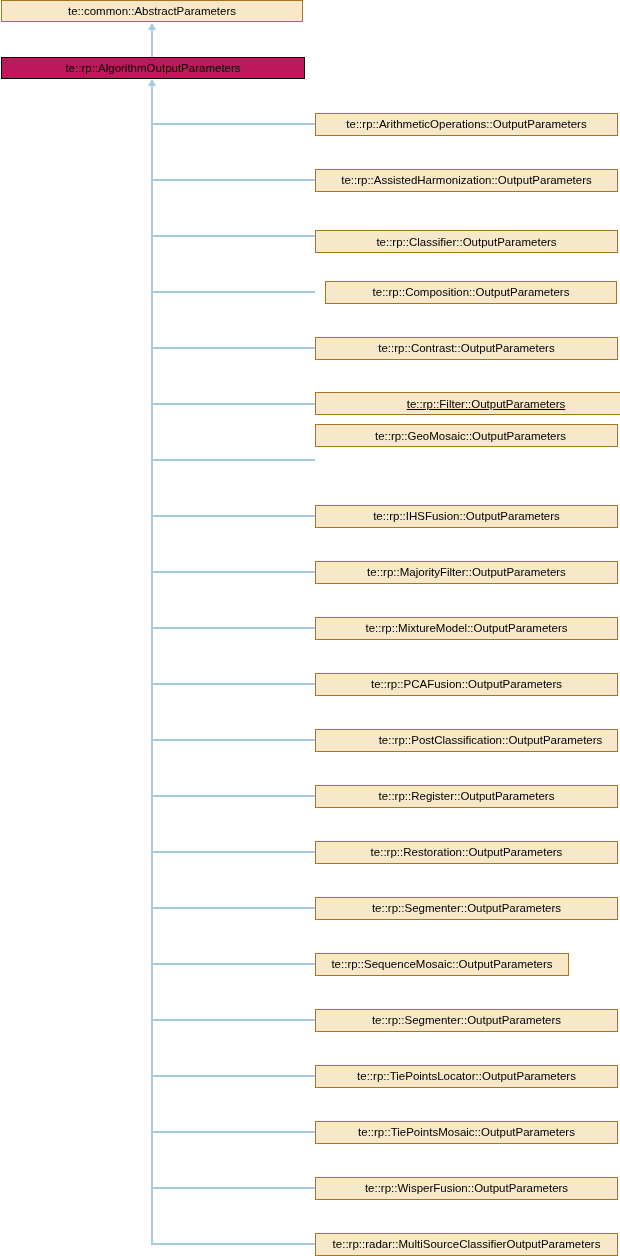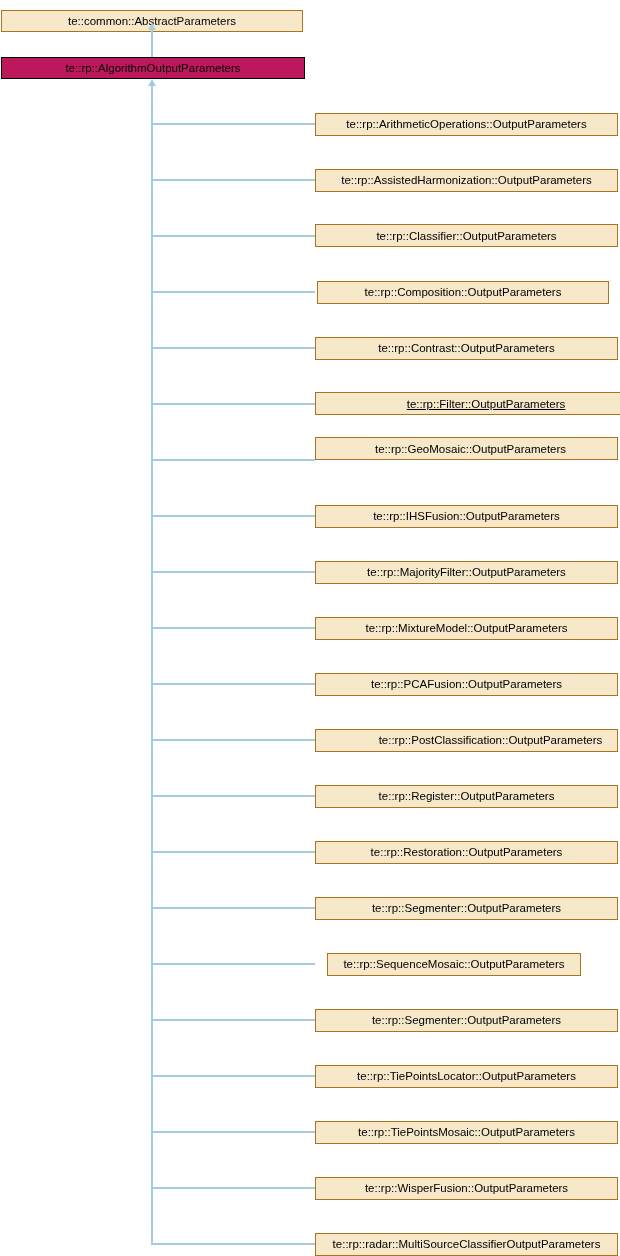--- a/index.html
+++ b/index.html
@@ -49,21 +49,21 @@
     border-left: 4.5px solid transparent;
     border-right: 4.5px solid transparent;
     border-bottom: 7px solid #a5cbe2;
   }
 </style>
 </head>
 <body>
 
 <div class="canvas">
 
-  <div class="node tan" style="left:1px; top:10px; width:302px; height:22px;">
+  <div class="node tan" style="left:1px; top:0; width:302px; height:22px;">
     <span>te::common::AbstractParameters</span>
   </div>
 
   <div class="arrow-up" style="left:147.5px; top:22.5px;"></div>
   <div class="edge v" style="left:151.25px; top:29px; height:28px;"></div>
 
   <div class="node current" style="left:1px; top:57px; width:304px; height:22px;">
     <span>te::rp::AlgorithmOutputParameters</span>
   </div>
 
@@ -73,37 +73,37 @@
   <div id="children">
       <div class="edge h" style="left: 151.25px; top: 123.25px; width: 164px;"></div>
       <div class="node tan" style="left: 315px; top: 112.5px; width: 303px; height: 23px;">
         <span>te::rp::ArithmeticOperations::OutputParameters</span>
       </div>
       <div class="edge h" style="left: 151.25px; top: 179.25px; width: 164px;"></div>
       <div class="node tan" style="left: 315px; top: 168.5px; width: 303px; height: 23px;">
         <span>te::rp::AssistedHarmonization::OutputParameters</span>
       </div>
       <div class="edge h" style="left: 151.25px; top: 235.25px; width: 164px;"></div>
-      <div class="node tan" style="left: 315px; top: 224px; width: 303px; height: 23px;">
+      <div class="node tan" style="left: 315px; top: 230px; width: 303px; height: 23px;">
         <span>te::rp::Classifier::OutputParameters</span>
       </div>
       <div class="edge h" style="left: 151.25px; top: 291.25px; width: 164px;"></div>
-      <div class="node tan" style="left: 317px; top: 280.5px; width: 292px; height: 23px;">
+      <div class="node tan" style="left: 325px; top: 280.5px; width: 292px; height: 23px;">
         <span>te::rp::Composition::OutputParameters</span>
       </div>
       <div class="edge h" style="left: 151.25px; top: 347.25px; width: 164px;"></div>
       <div class="node tan" style="left: 315px; top: 336.5px; width: 303px; height: 23px;">
         <span>te::rp::Contrast::OutputParameters</span>
       </div>
       <div class="edge h" style="left: 151.25px; top: 403.25px; width: 164px;"></div>
       <div class="node tan" style="left: 315px; top: 392px; width: 342px; height: 23px; text-decoration: underline;">
         <span>te::rp::Filter::OutputParameters</span>
       </div>
       <div class="edge h" style="left: 151.25px; top: 459.25px; width: 164px;"></div>
-      <div class="node tan" style="left: 315px; top: 437px; width: 303px; height: 23px; padding-left: 8px;">
+      <div class="node tan" style="left: 315px; top: 424px; width: 303px; height: 23px; padding-left: 8px;">
         <span>te::rp::GeoMosaic::OutputParameters</span>
       </div>
       <div class="edge h" style="left: 151.25px; top: 515.25px; width: 164px;"></div>
       <div class="node tan" style="left: 315px; top: 504.5px; width: 303px; height: 23px;">
         <span>te::rp::IHSFusion::OutputParameters</span>
       </div>
       <div class="edge h" style="left: 151.25px; top: 571.25px; width: 164px;"></div>
       <div class="node tan" style="left: 315px; top: 560.5px; width: 303px; height: 23px;">
         <span>te::rp::MajorityFilter::OutputParameters</span>
       </div>
@@ -125,21 +125,21 @@
       </div>
       <div class="edge h" style="left: 151.25px; top: 851.25px; width: 164px;"></div>
       <div class="node tan" style="left: 315px; top: 840.5px; width: 303px; height: 23px;">
         <span>te::rp::Restoration::OutputParameters</span>
       </div>
       <div class="edge h" style="left: 151.25px; top: 907.25px; width: 164px;"></div>
       <div class="node tan" style="left: 315px; top: 896.5px; width: 303px; height: 23px;">
         <span>te::rp::Segmenter::OutputParameters</span>
       </div>
       <div class="edge h" style="left: 151.25px; top: 963.25px; width: 164px;"></div>
-      <div class="node tan" style="left: 315px; top: 952.5px; width: 254px; height: 23px; margin-left: 12px;">
+      <div class="node tan" style="left: 315px; top: 952.5px; width: 254px; height: 23px;">
         <span>te::rp::SequenceMosaic::OutputParameters</span>
       </div>
       <div class="edge h" style="left: 151.25px; top: 1019.25px; width: 164px;"></div>
       <div class="node tan" style="left: 315px; top: 1008.5px; width: 303px; height: 23px;">
         <span>te::rp::Segmenter::OutputParameters</span>
       </div>
       <div class="edge h" style="left: 151.25px; top: 1075.25px; width: 164px;"></div>
       <div class="node tan" style="left: 315px; top: 1064.5px; width: 303px; height: 23px; align-items: center;">
         <span>te::rp::TiePointsLocator::OutputParameters</span>
       </div>

